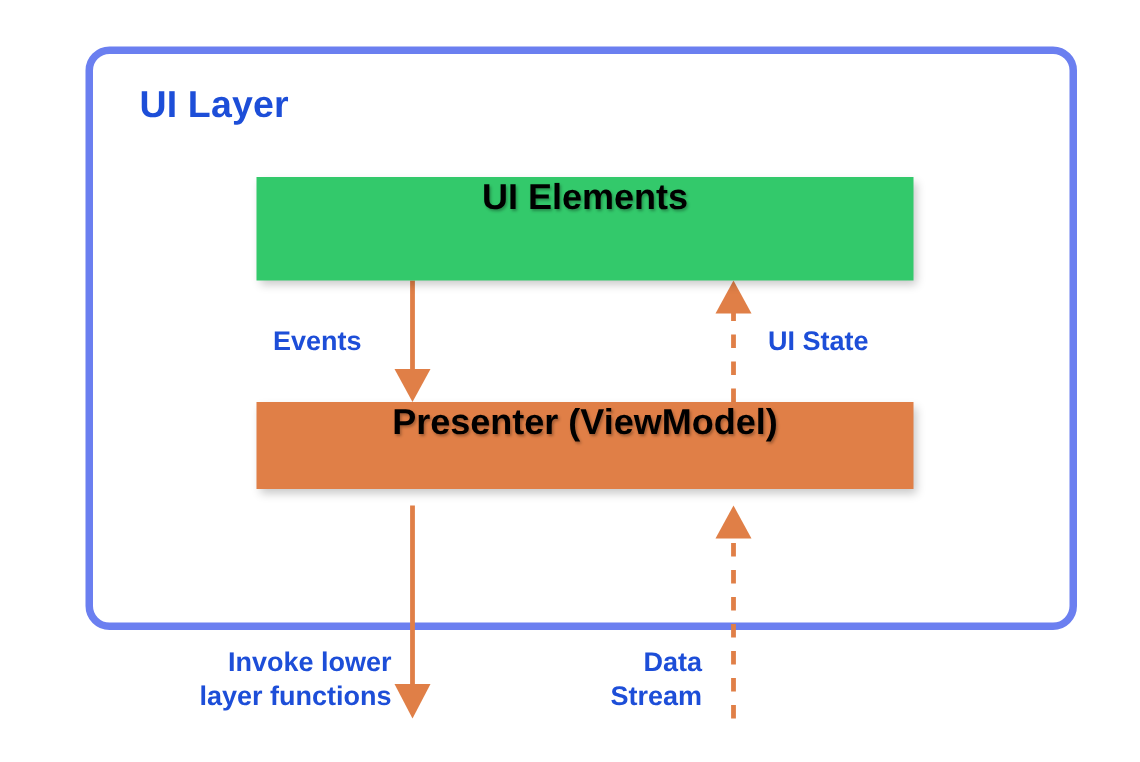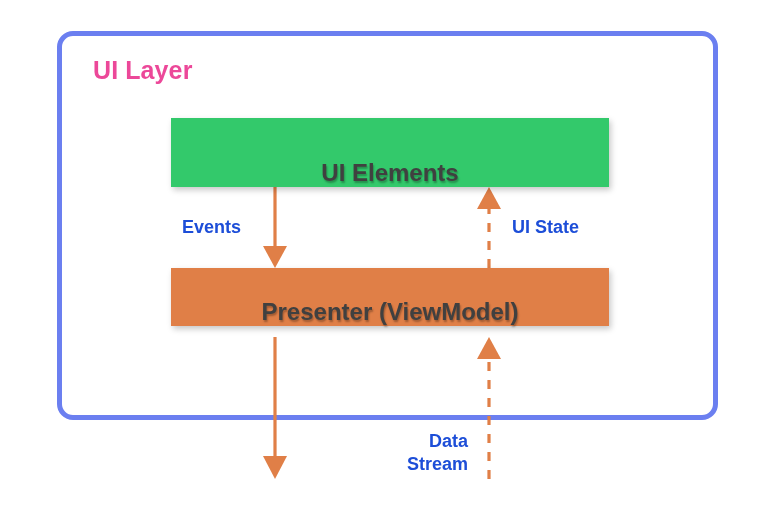--- a/index.html
+++ b/index.html
@@ -35,33 +35,33 @@
     border-radius: 16px;
     background: #ffffff;
   }
 
   .layer-title {
     position: absolute;
     left: 93px;
     top: 56px;
     font-size: 25px;
     font-weight: bold;
-    color: #ec4899;
+    color: #1d4ed8;
     letter-spacing: 0.1px;
     white-space: nowrap;
   }
 
   
   .node {
     position: absolute;
     box-sizing: border-box;
     display: flex;
-    align-items: flex-end;
+    align-items: flex-start;
     justify-content: center;
-    color: #404040;
+    color: #000000;
     font-size: 24px;
     font-weight: bold;
     text-shadow: 1px 1.5px 2px rgba(0,0,0,0.30);
     box-shadow: 2px 3px 6px rgba(0,0,0,0.22);
   }
 
   .node-ui-elements {
     left: 171px;
     top: 118px;
     width: 438px;
@@ -160,17 +160,19 @@
   </div>
 
   <div class="node node-presenter">
     <span>Presenter (ViewModel)</span>
   </div>
 
   <div class="edge-label label-events">Events</div>
 
   <div class="edge-label label-ui-state">UI State</div>
 
+  <div class="edge-label label-invoke">Invoke lower
+layer functions</div>
 
   <div class="edge-label label-data-stream">Data
 Stream</div>
 
 </div>
 
 </body></html>

